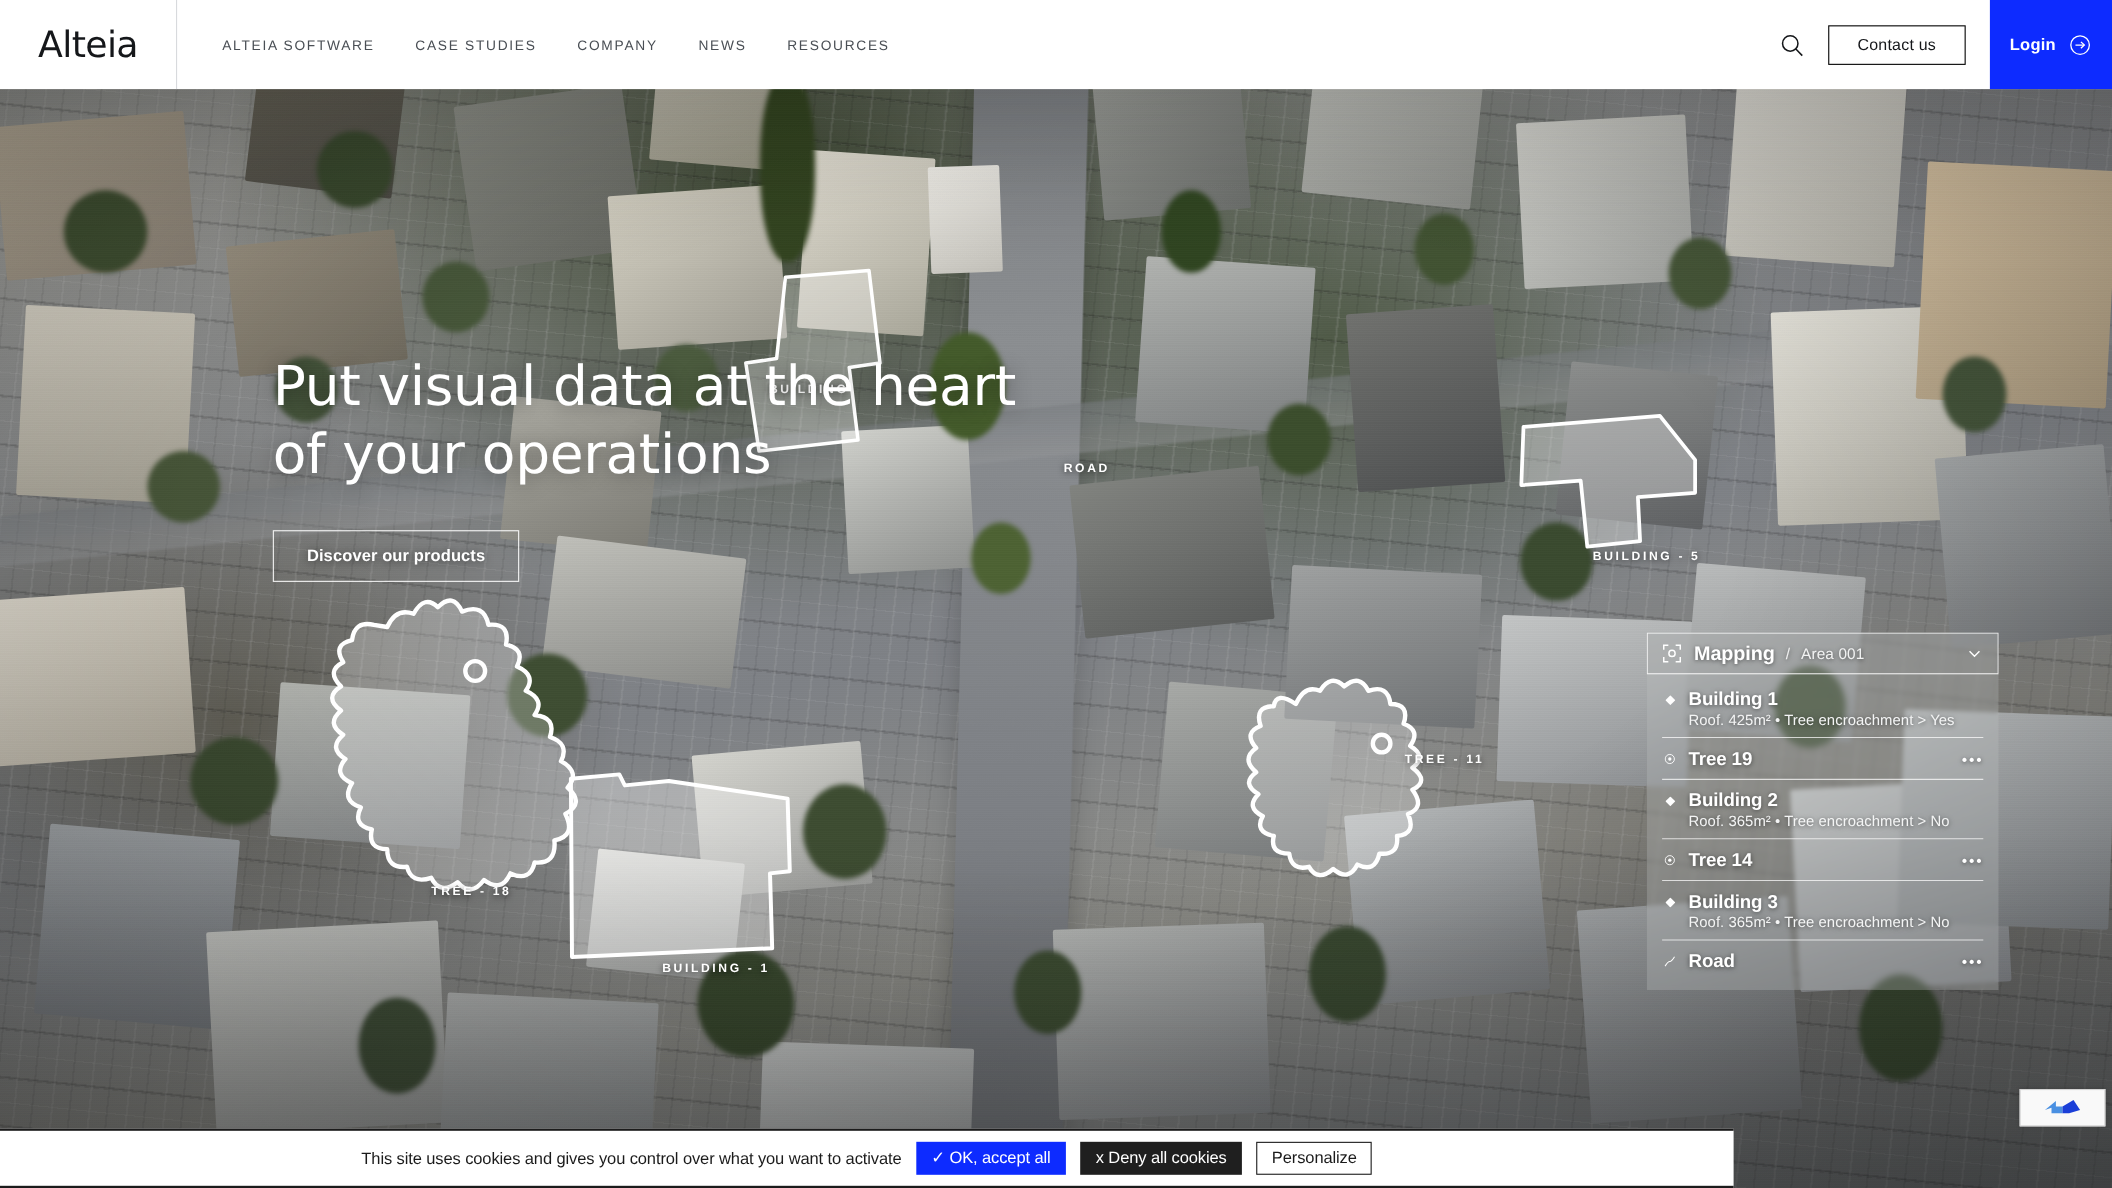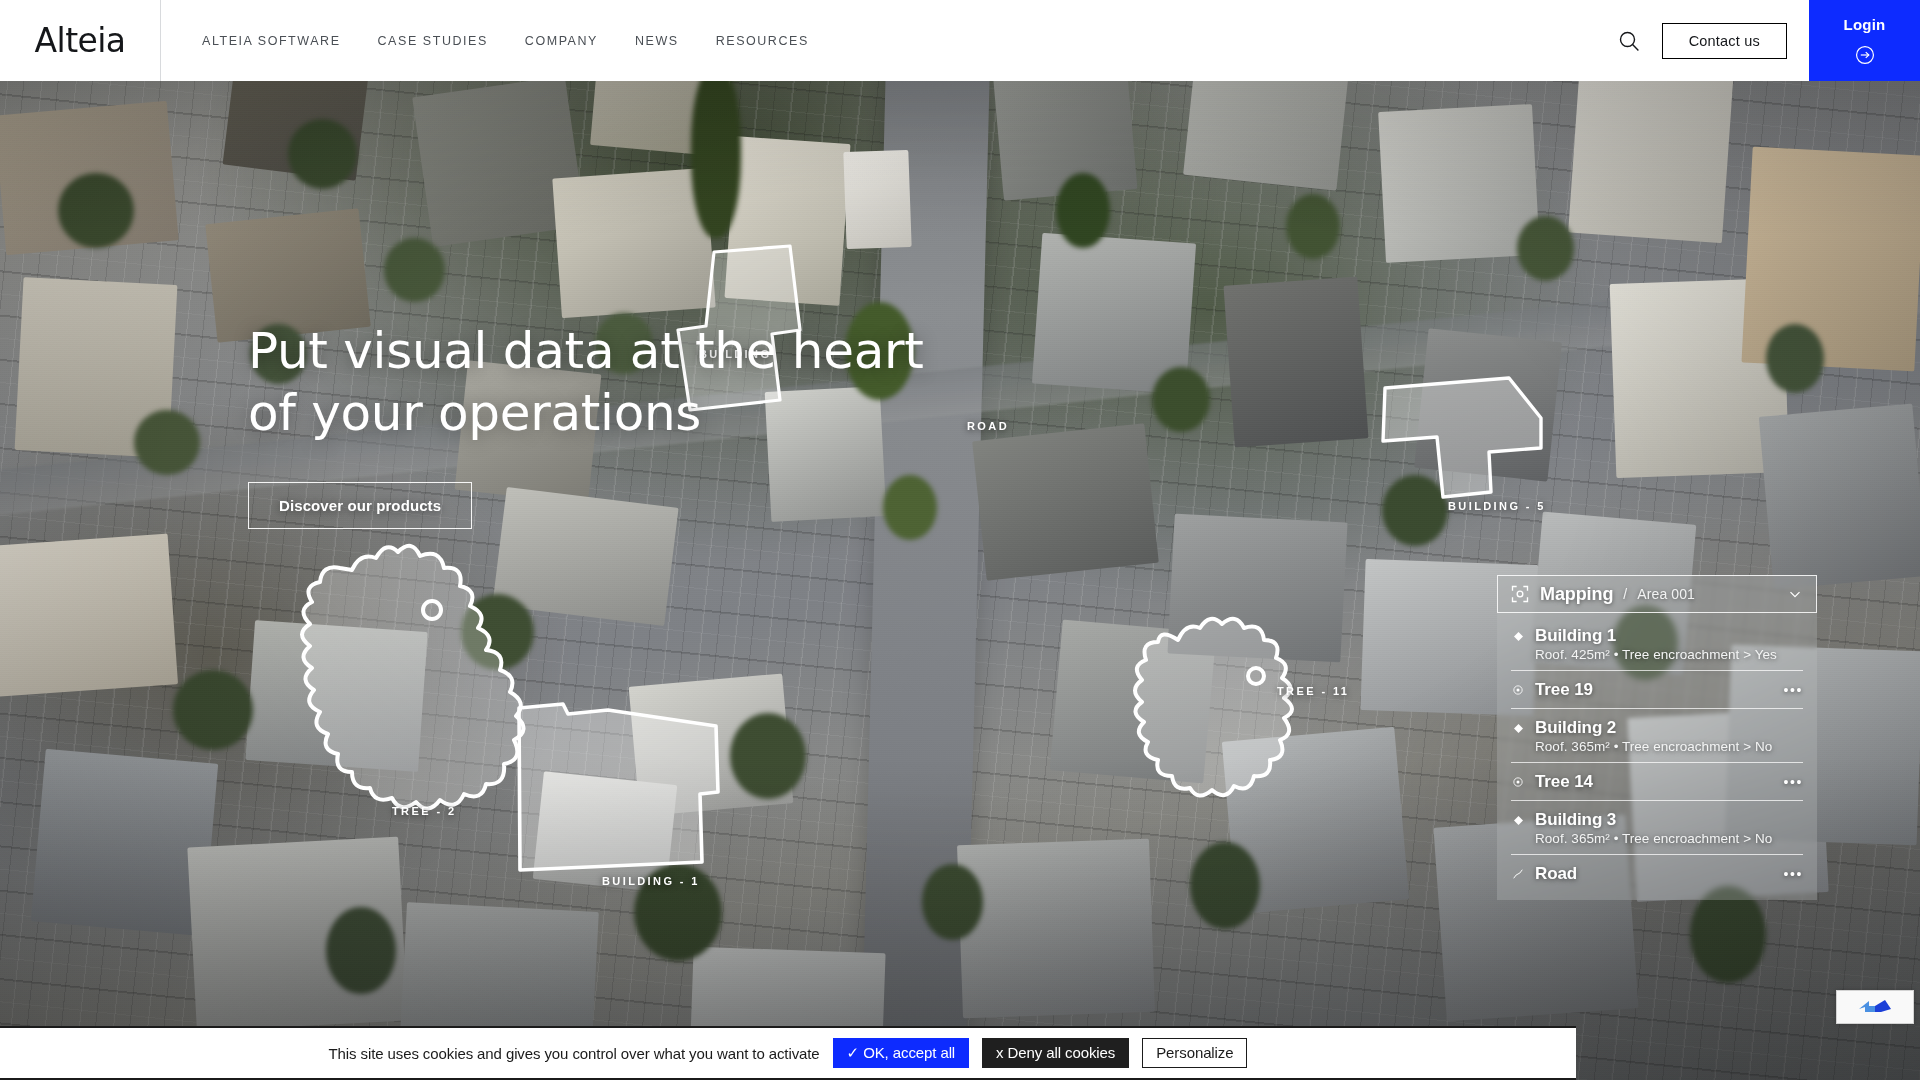--- a/index.html
+++ b/index.html
@@ -80,21 +80,21 @@
     width:54px; height:81px; display:flex; align-items:center; justify-content:center; cursor:pointer;
   }
   .contact-btn {
     border:1px solid #000000; color:#15171a; background:transparent;
     font-size:14.5px; padding:0 26px; height:36px; line-height:34px;
     letter-spacing:.2px; cursor:pointer; margin-left:6px; font-family:"Liberation Sans", sans-serif;
   }
   .login-btn {
     margin-left:22px; width:111px; height:81px; background:#0d2bff; color:#fff;
     display:flex; align-items:center; justify-content:center; gap:11px;
-    font-size:15px; font-weight:700; letter-spacing:.2px; cursor:pointer;flex-direction:column;
+    font-size:15px; font-weight:700; letter-spacing:.2px; cursor:pointer;
   }
 
   
   .hero-copy { position:absolute; left:248px; top:320px; z-index:20; }
   .hero-title {
     font-family:"DejaVu Sans", sans-serif;
     font-size:50px; line-height:62px; color:#ffffff; font-weight:400;
     letter-spacing:-.3px; text-shadow:0 2px 18px rgba(0,0,0,.38); max-width:700px;
   }
   .cta {
@@ -274,21 +274,21 @@
              Q 1250 794 1234 786 Q 1226 802 1212 790 Q 1198 802 1190 788 Q 1174 792 1172 776
              Q 1154 776 1158 760 Q 1140 756 1148 742 Q 1132 734 1144 722 Q 1128 712 1142 702
              Q 1128 690 1142 680 Q 1130 666 1146 660 Q 1140 642 1158 642 Q 1160 628 1178 640 Z"></path>
     <circle cx="1256" cy="676" r="8" fill="none" stroke="#ffffff" stroke-width="4"></circle>
   </svg>
 
   <div class="ann-label" style="left:699px; top:348px;">BUILDING</div>
   <div class="ann-label" style="left:967px; top:420px;">ROAD</div>
   <div class="ann-label" style="left:1448px; top:500px;">BUILDING - 5</div>
   <div class="ann-label" style="left:1277px; top:685px;">TREE - 11</div>
-  <div class="ann-label" style="left:392px; top:805px;">TREE - 2</div>
+  <div class="ann-label" style="left:392px; top:805px;">TREE - 18</div>
   <div class="ann-label" style="left:602px; top:875px;">BUILDING - 1</div>
 
   <div class="topbar">
     <div class="logo-wrap">
       <span class="logo">Alteia</span>
     </div>
     <div class="nav-div"></div>
     <div class="nav">
       <div class="nav-item">ALTEIA SOFTWARE</div>
       <div class="nav-item">CASE STUDIES</div>

